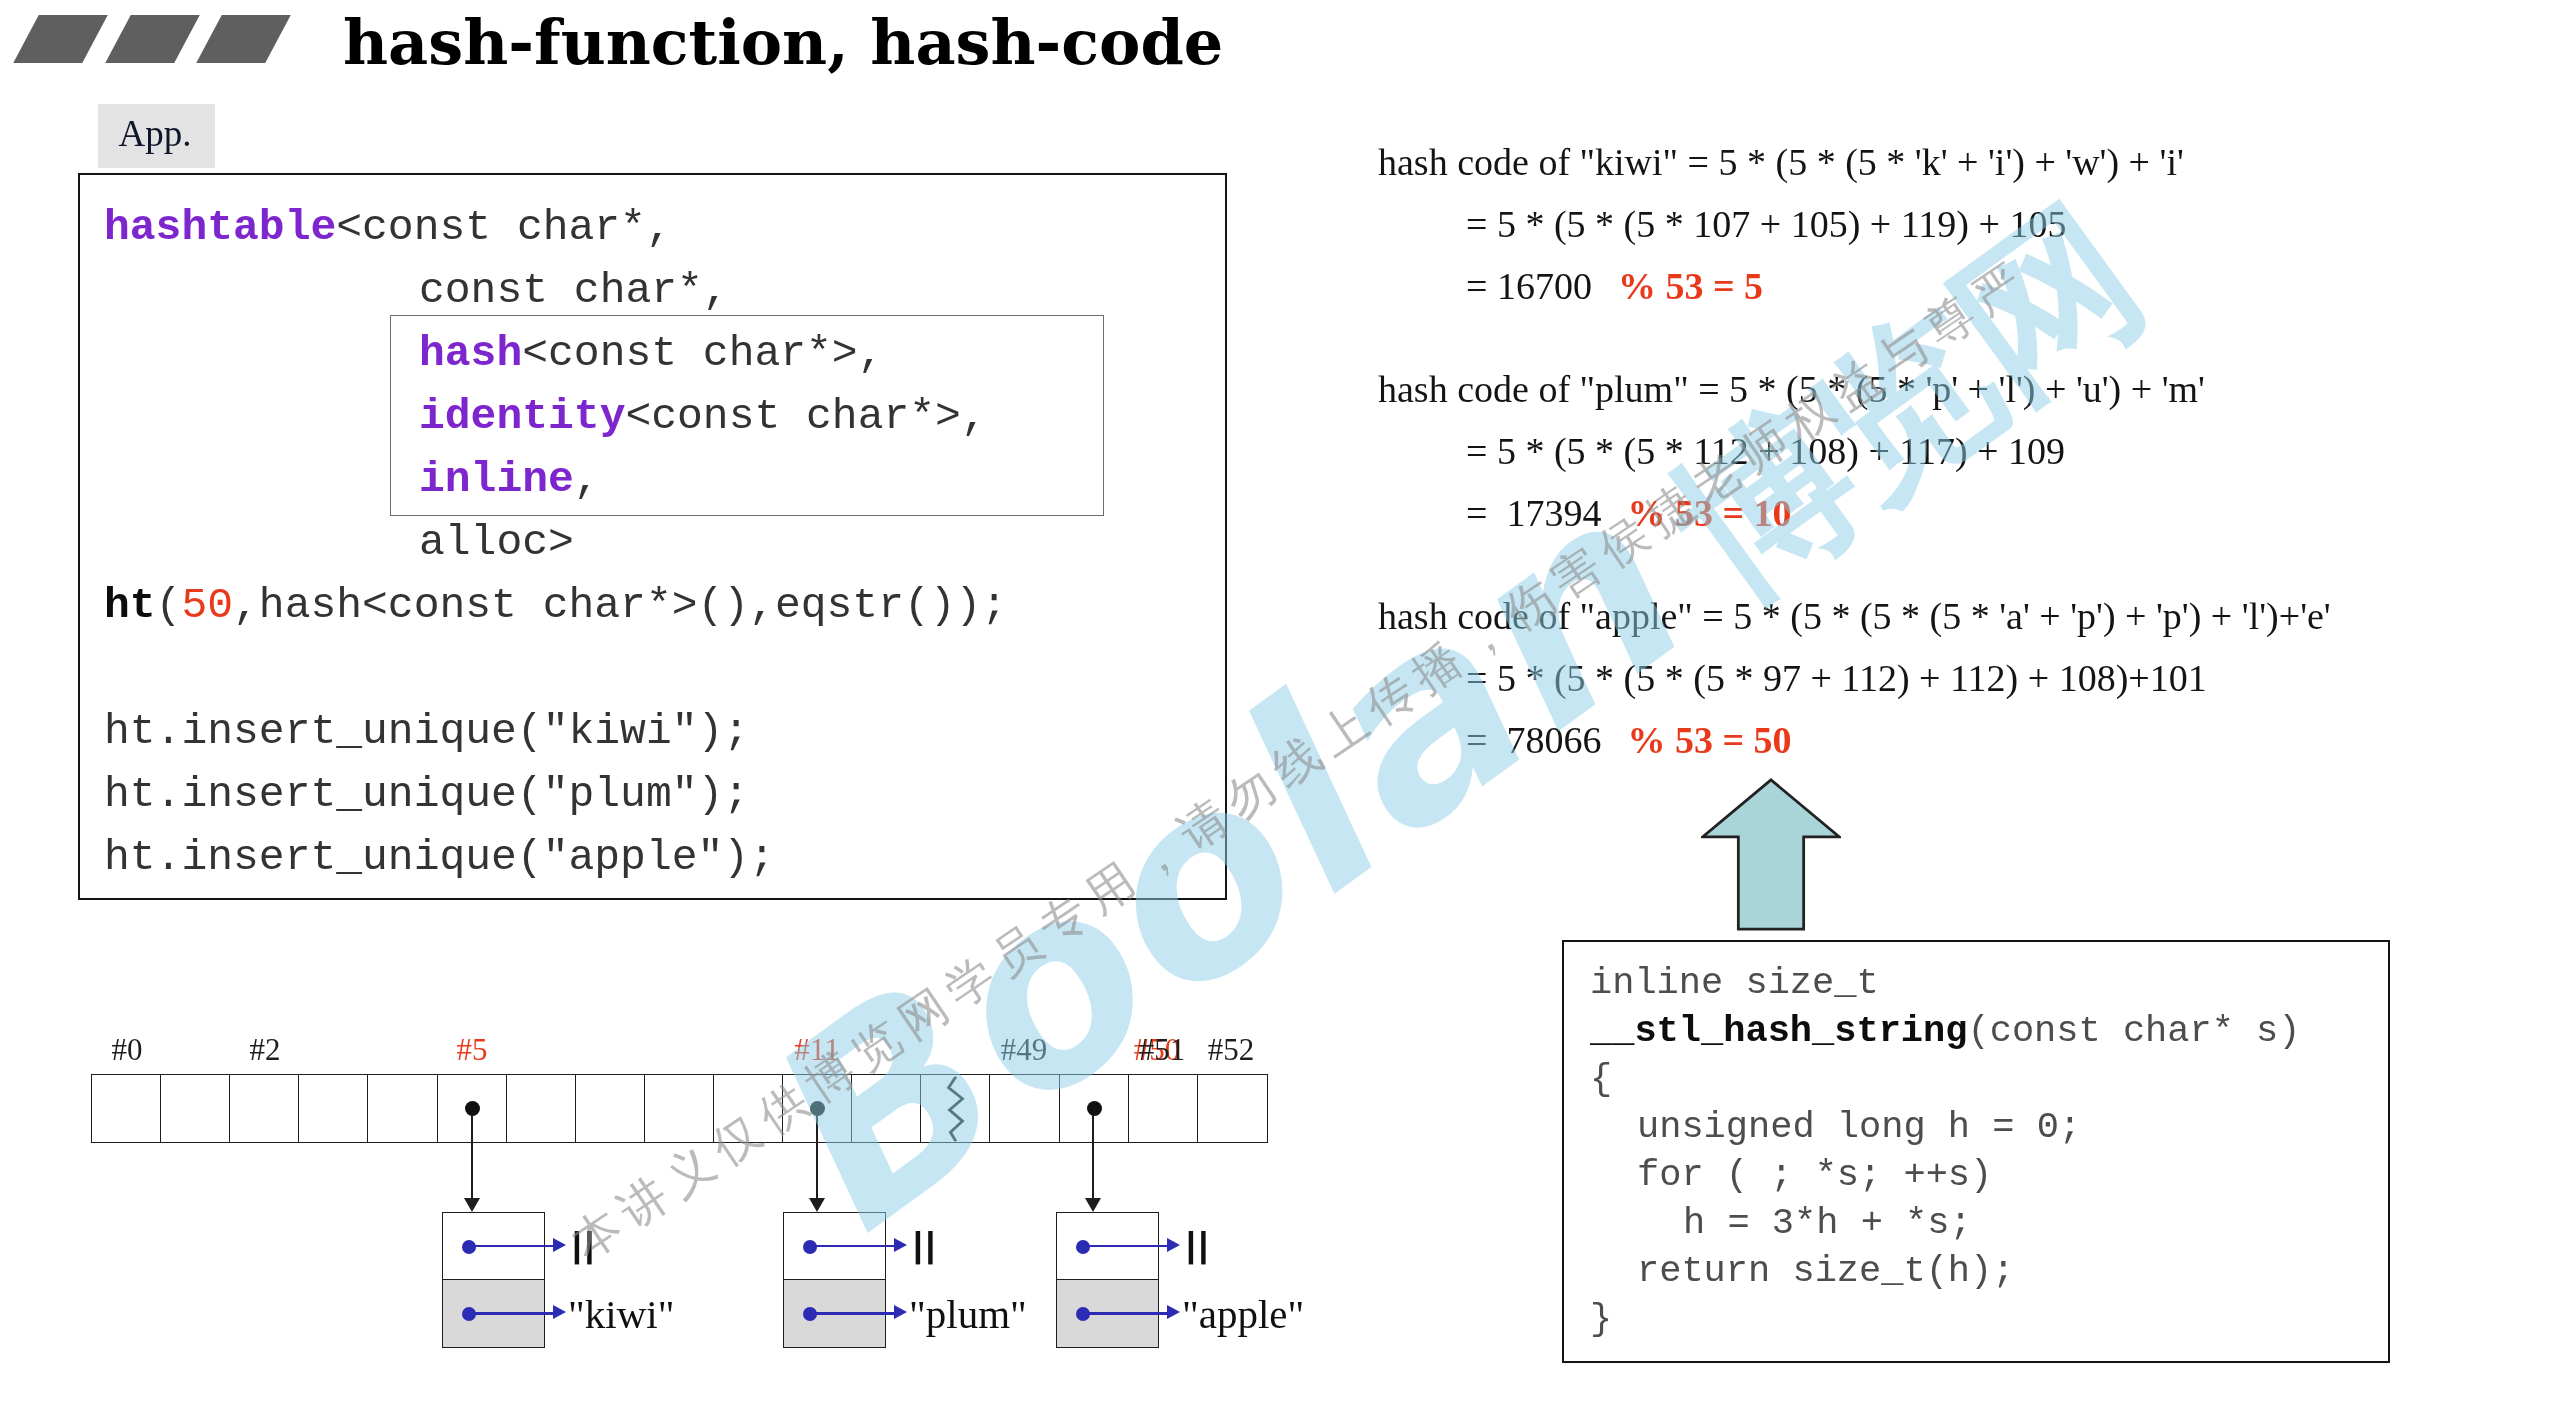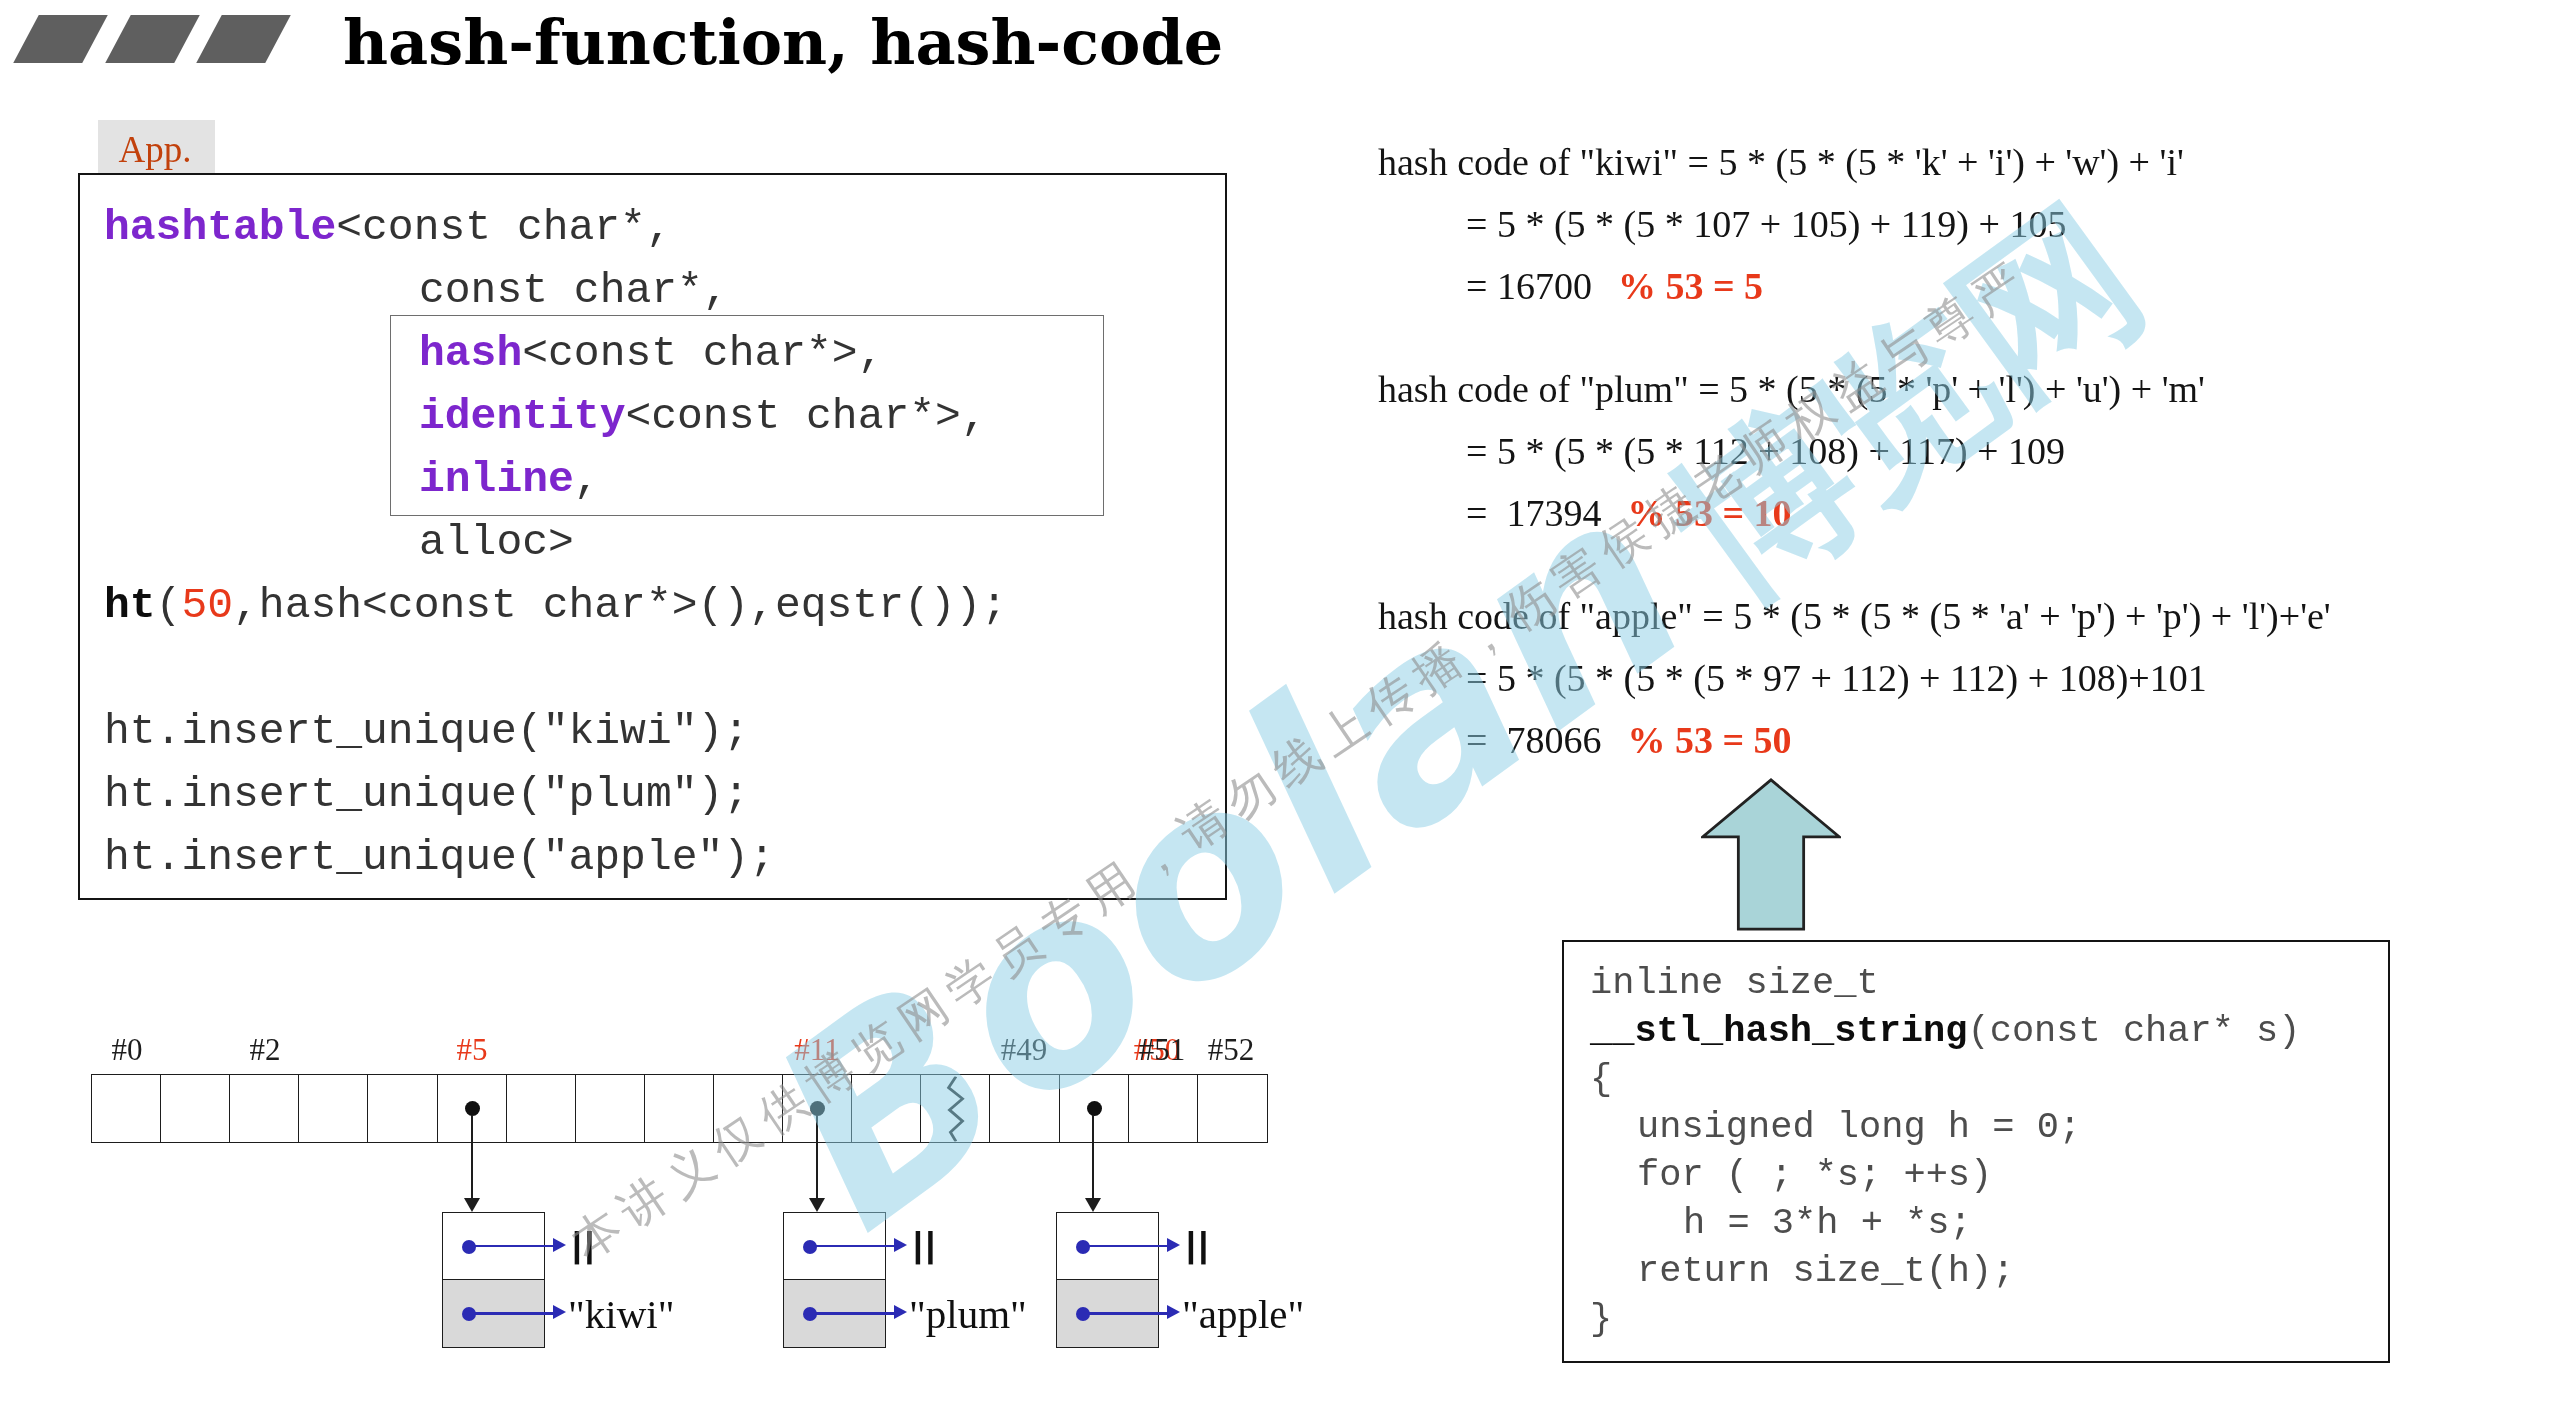--- a/index.html
+++ b/index.html
@@ -4,22 +4,22 @@
 <style>
   * { margin:0; padding:0; box-sizing:border-box; }
   body { background:#ffffff; }
   .slide { position:relative; width:2576px; height:1414px; background:#ffffff; overflow:hidden;
            font-family:"Liberation Serif", serif; }
 
   
   .bar { position:absolute; top:15px; width:69px; height:48px; background:#5f5f5f; transform:skewX(-28deg); }
   .title { position:absolute; left:343px; top:5.6px; font-family:"DejaVu Serif", serif;
            font-size:62px; font-weight:bold; color:#000; }
-  .app-badge { position:absolute; left:98px; top:120px; background:#e3e3e3; padding:7.5px 24px 13px 20.5px;
-               font-size:37px; color:#c2410c; }
+  .app-badge { position:absolute; left:98px; top:104px; background:#e3e3e3; padding:7.5px 24px 13px 20.5px;
+               font-size:37px; color:#0f172a; }
 
   
   .code-box { position:absolute; left:78px; top:173px; width:1149px; height:727px; background:#fff;
               border:2.8px solid #141414; padding:20.5px 0 0 24px;
               font-family:"Liberation Mono", monospace; font-size:43px; line-height:63px; color:#333; }
   .code-line { white-space:pre; position:relative; z-index:2; }
   .code-line.blank { height:63px; }
   .ind { padding-left:315px; }
   .kw { color:#7d26cd; font-weight:bold; }
   .bold-dark { color:#0d0d0d; font-weight:bold; }

